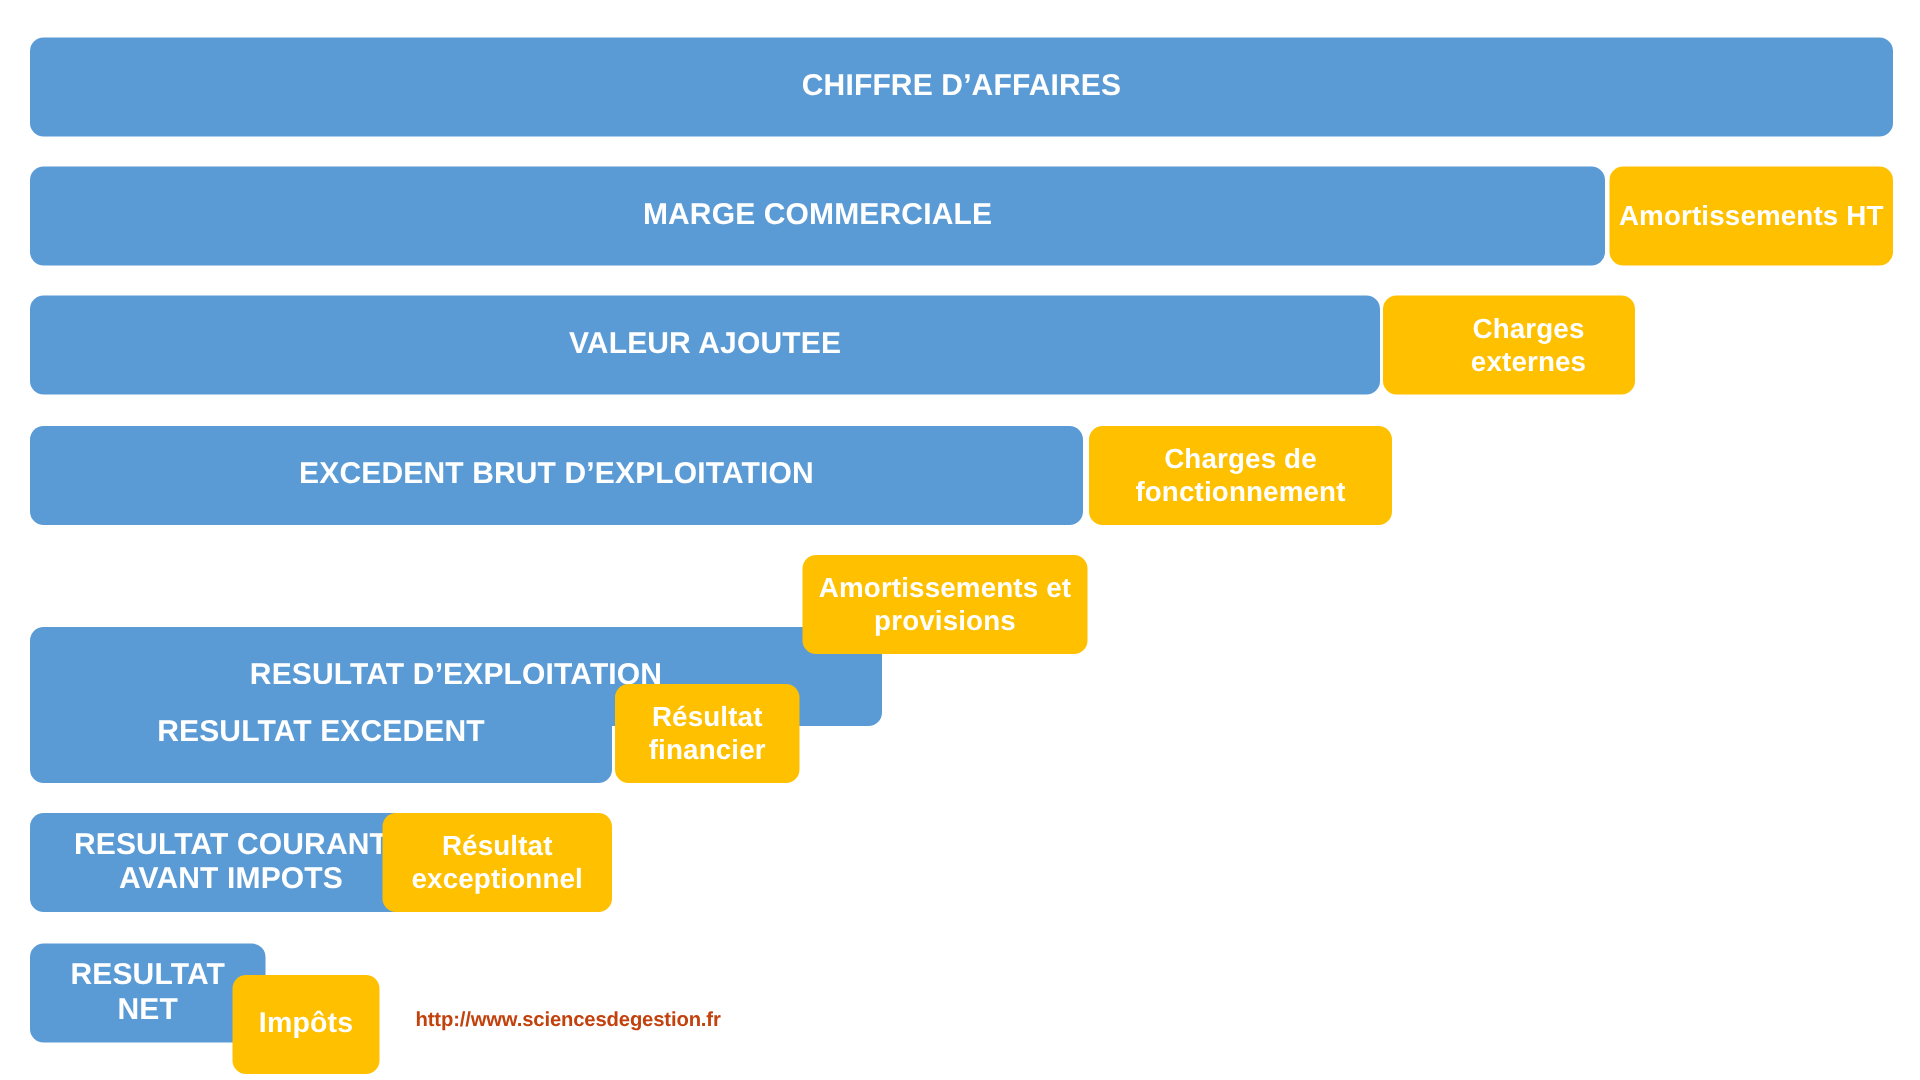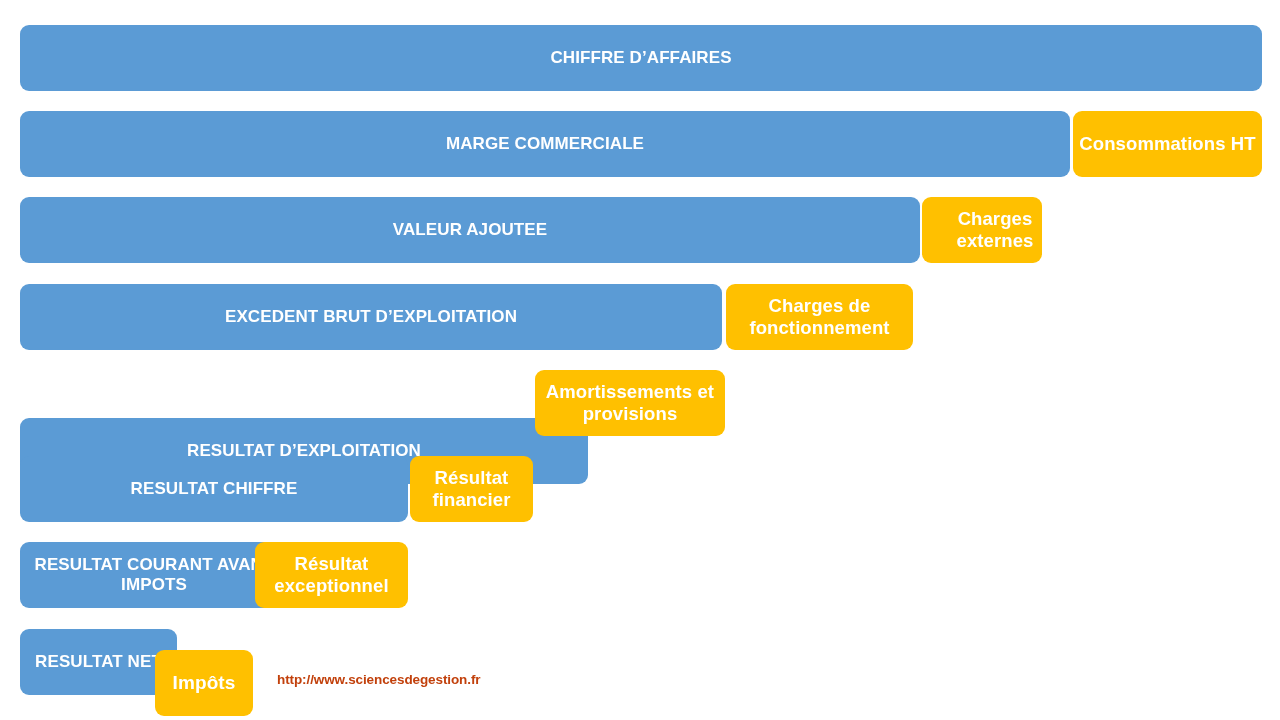--- a/index.html
+++ b/index.html
@@ -38,21 +38,21 @@
     color: #ffffff;
     font-weight: bold;
     line-height: 1.17;
     box-sizing: border-box;
     padding: 0 6px;
     letter-spacing: 0.1px;
   }
 
   .bar.blue {
     background: #5b9bd5;
-    font-size: 17px;
+    font-size: 20px;
   }
 
   .bar.yellow {
     background: #ffc000;
     font-size: 18.5px;
   }
 
   .bar .label {
     display: block;
     width: 100%;
@@ -73,22 +73,22 @@
   #blue-2 { left: 20px; width: 1050px; }
   #blue-3 { left: 20px; width:  900px; }
   #blue-4 { left: 20px; width:  702px; }
   #blue-5 { left: 20px; width:  568px; margin-top: 48px; }
   #blue-6 { left: 20px; width:  388px; }
   #blue-7 { left: 20px; width:  260px; padding-left: 14px; }
   #blue-8 { left: 20px; width:  157px; }
 
   
   #yellow-2 { left: 1073px; width: 189px; }
-  #yellow-3 { left:  922px; width: 120px; padding-left: 32px; }
-  #yellow-4 { left:  726px; width: 187px; }
+  #yellow-3 { left:  922px; width: 168px; padding-left: 32px; }
+  #yellow-4 { left:  726px; width: 202px; }
   #yellow-5 { left:  535px; width: 190px; }
   #yellow-6 { left:  410px; width: 123px; }
   #yellow-7 { left:  255px; width: 153px; }
   #yellow-8 { left:  155px; width:  98px; }
 
   #yellow-8 { font-size: 19px; margin-top: 21px; }
 
   .site-url {
     position: absolute;
     left: 277px;
@@ -109,21 +109,21 @@
     <div class="bar blue" id="blue-1">
       <span class="label">CHIFFRE D’AFFAIRES</span>
     </div>
   </div>
 
   <div class="row" id="row-2">
     <div class="bar blue" id="blue-2">
       <span class="label">MARGE COMMERCIALE</span>
     </div>
     <div class="bar yellow" id="yellow-2">
-      <span class="label">Consommations HT</span>
+      <span class="label">Amortissements HT</span>
     </div>
   </div>
 
   <div class="row" id="row-3">
     <div class="bar blue" id="blue-3">
       <span class="label">VALEUR AJOUTEE</span>
     </div>
     <div class="bar yellow" id="yellow-3">
       <span class="label">Charges externes</span>
     </div>
@@ -142,21 +142,21 @@
     <div class="bar blue" id="blue-5">
       <span class="label">RESULTAT D’EXPLOITATION</span>
     </div>
     <div class="bar yellow" id="yellow-5">
       <span class="label">Amortissements et provisions</span>
     </div>
   </div>
 
   <div class="row" id="row-6">
     <div class="bar blue" id="blue-6">
-      <span class="label">RESULTAT CHIFFRE</span>
+      <span class="label">RESULTAT EXCEDENT</span>
     </div>
     <div class="bar yellow" id="yellow-6">
       <span class="label">Résultat financier</span>
     </div>
   </div>
 
   <div class="row" id="row-7">
     <div class="bar blue" id="blue-7">
       <span class="label">RESULTAT COURANT AVANT IMPOTS</span>
     </div>

